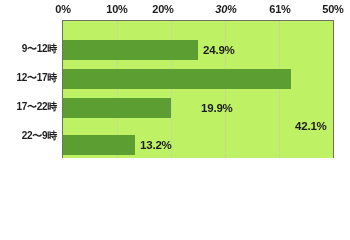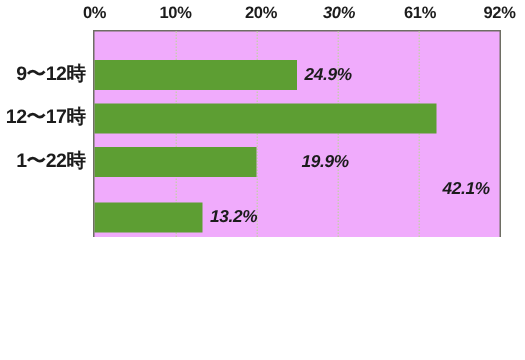--- a/index.html
+++ b/index.html
@@ -39,23 +39,22 @@
   }
 
   
   #plot-area {
     position: absolute;
     left: 62px;
     top: 20px;
     width: 272px;
     height: 169px;
     box-sizing: border-box;
-    background: #f0abfc;
+    background: #bef264;
     border: 1.5px solid #6e6e63;
-    font-style: italic;
   }
   #gridlines {
     position: absolute;
     left: 0;
     top: 0;
     right: 0;
     bottom: 0;
   }
   .gridline {
     position: absolute;
@@ -103,45 +102,46 @@
     left: 0;
     top: 20px;
     width: 60px;
     height: 131px;
   }
   .cat-label {
     position: absolute;
     right: 3px;
     height: 20px;
     line-height: 20px;
-    font-size: 13px;
+    font-size: 10px;
     font-weight: bold;
     color: #1c1c1c;
     letter-spacing: -0.3px;
     white-space: nowrap;
   }
 </style>
 </head>
 <body>
 
 <div id="chart-root">
 
   <div id="x-axis-labels">
     <span class="x-tick-label" style="left:63px;">0%</span>
     <span class="x-tick-label" style="left:117px;">10%</span>
-    <span class="x-tick-label" style="left:174px;">20%</span>
+    <span class="x-tick-label" style="left:163px;">20%</span>
     <span class="x-tick-label" style="left:226px;font-style:italic;">30%</span>
     <span class="x-tick-label" style="left:280px;">61%</span>
-    <span class="x-tick-label" style="left:333px;">92%</span>
+    <span class="x-tick-label" style="left:333px;">50%</span>
   </div>
 
   <div id="category-labels">
     <span class="cat-label" style="top:19px;">9〜12時</span>
     <span class="cat-label" style="top:48px;">12〜17時</span>
-    <span class="cat-label" style="top:77px;">1〜22時</span>
+    <span class="cat-label" style="top:77px;">17〜22時</span>
+    <span class="cat-label" style="top:106px;">22〜9時</span>
   </div>
 
   <div id="plot-area">
 
     <div id="gridlines">
       <div class="gridline" style="left:54px;"></div>
       <div class="gridline" style="left:108px;"></div>
       <div class="gridline" style="left:162px;"></div>
       <div class="gridline" style="left:216px;"></div>
     </div>

